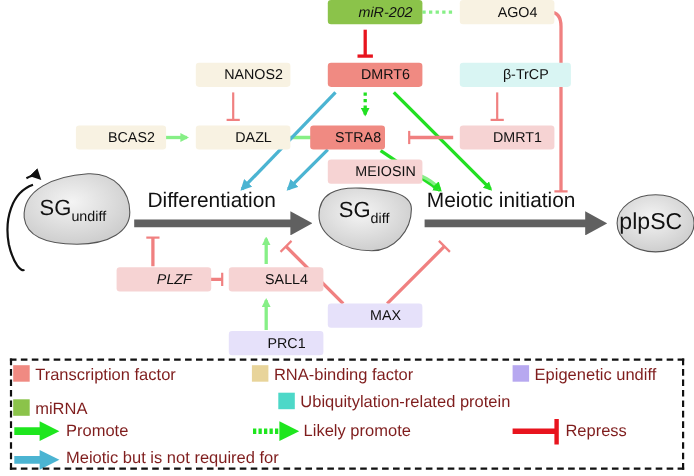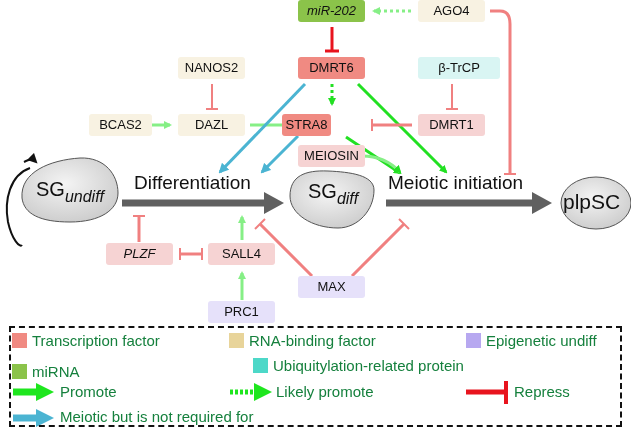--- a/index.html
+++ b/index.html
@@ -1,29 +1,29 @@
 <!DOCTYPE html>
 <html><head>
 <meta charset="utf-8">
 <style>
   html, body { margin:0; padding:0; background:#ffffff; }
   body { width:631px; height:433px; position:relative; overflow:hidden; font-family:"Liberation Sans", sans-serif; color:#111; }
   #canvas { position:absolute; left:0; top:0; width:631px; height:433px; }
-  .node { position:absolute; height:22px; line-height:22px; text-align:center; font-size:13px; border-radius:3px; color:#111; }
+  .node { position:absolute; height:22px; line-height:22px; text-align:center; font-size:13px; border-radius:3px; color:#111;padding-left:19px; }
   .tf { background:#f6d3d3; }
   .tf-strong { background:#f08a82; }
   .rbp { background:#f8f2e2; }
   .mirna { background:#8bc34a; font-style:italic; font-weight:normal; }
   .ubq { background:#d9f5f3; }
   .epi { background:#e6e1fa; }
   .stage-label { position:absolute; font-size:19px; color:#111; }
   .cell-label { position:absolute; font-size:20px; color:#111; }
-  .cell-label sub { font-size:16px; vertical-align:-6px;font-style:italic; }
+  .cell-label sub { font-size:13px; vertical-align:-6px; }
   .legend { position:absolute; left:9px; top:326px; width:613px; height:101px; border:2px dashed #111; box-sizing:border-box; }
-  .lg-item { position:absolute; font-size:15px; line-height:18px; color:#15803d; white-space:nowrap; }
+  .lg-item { position:absolute; font-size:15px; line-height:18px; color:#7f1d1d; white-space:nowrap; }
   .sw { display:inline-block; width:15px; height:15px; vertical-align:-2px; margin-right:5px; }
 </style>
 </head>
 <body>
 
 <svg id="canvas" width="631" height="433" viewBox="0 0 631 433">
   <defs>
     <radialGradient id="cellgrad" cx="45%" cy="40%" r="70%">
       <stop offset="0%" stop-color="#f4f4f4"></stop>
       <stop offset="100%" stop-color="#c8c8c8"></stop>
@@ -112,21 +112,21 @@
   <line x1="506" y1="381" x2="506" y2="404" stroke="#e8141e" stroke-width="4"></line>
   <line x1="13" y1="418" x2="38" y2="418" stroke="#4bb4d2" stroke-width="7"></line>
   <path d="M36,409 L54,418 L36,427 Z" fill="#4bb4d2"></path>
 </svg>
 
 <div class="node mirna" style="left:298px;top:0px;width:67px;">miR-202</div>
 <div class="node rbp" style="left:418px;top:0px;width:67px;">AGO4</div>
 <div class="node rbp" style="left:178px;top:57px;width:67px;">NANOS2</div>
 <div class="node tf-strong" style="left:298px;top:57px;width:67px;">DMRT6</div>
 <div class="node ubq" style="left:418px;top:57px;width:82px;">β-TrCP</div>
-<div class="node rbp" style="left:89px;top:114px;width:63px;">BCAS2</div>
+<div class="node rbp" style="left:69px;top:114px;width:63px;">BCAS2</div>
 <div class="node rbp" style="left:178px;top:114px;width:67px;">DAZL</div>
 <div class="node tf-strong" style="left:282px;top:114px;width:49px;">STRA8</div>
 <div class="node tf" style="left:418px;top:114px;width:67px;">DMRT1</div>
 <div class="node tf" style="left:298px;top:145px;width:67px;">MEIOSIN</div>
 <div class="node tf" style="left:106px;top:243px;width:67px;font-style:italic;">PLZF</div>
 <div class="node tf" style="left:208px;top:243px;width:67px;">SALL4</div>
 <div class="node epi" style="left:298px;top:276px;width:67px;">MAX</div>
 <div class="node epi" style="left:208px;top:301px;width:67px;">PRC1</div>
 
 <div class="cell-label" style="left:36px;top:178px;"><span>SG</span><sub>undiff</sub></div>

